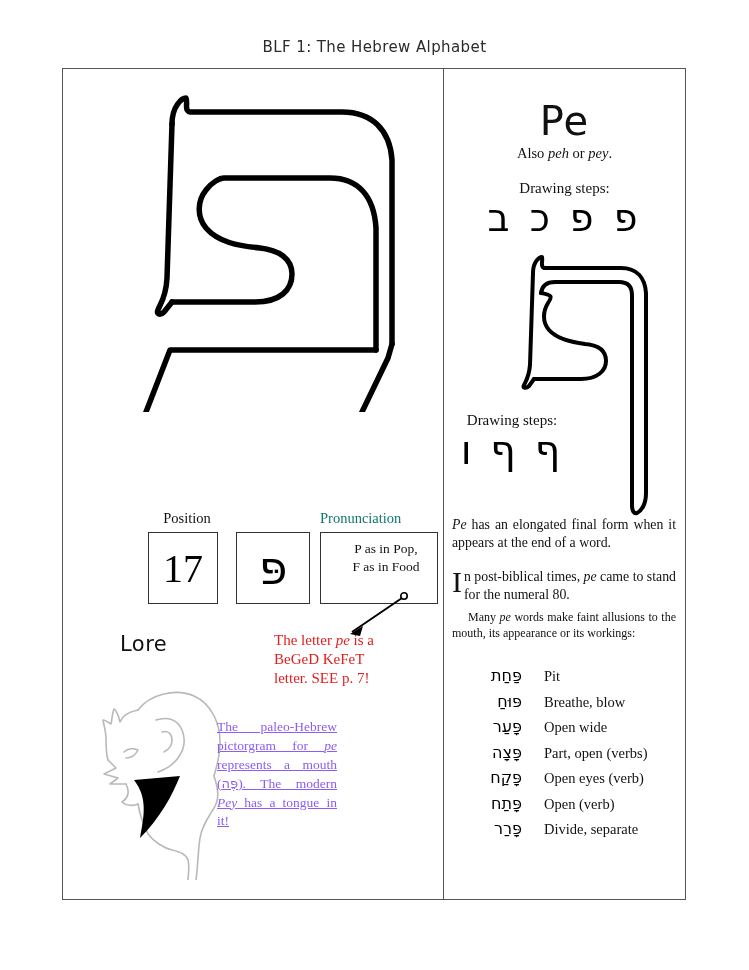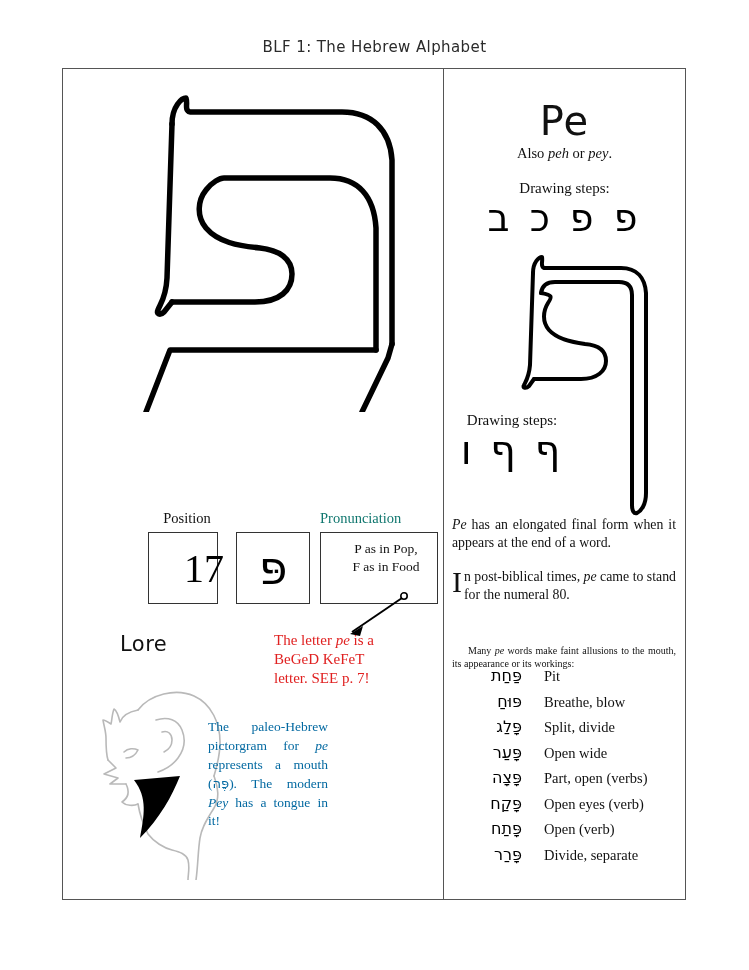--- a/index.html
+++ b/index.html
@@ -76,21 +76,21 @@
     font-size:14.5px;color:#0f766e;
   }
   .box{position:absolute;border:1.5px solid #333;background:#fff;box-sizing:border-box;}
   .box-position{left:148px;top:532px;width:70px;height:72px;}
   .box-glyph{left:236px;top:532px;width:74px;height:72px;}
   .box-pron{left:320px;top:532px;width:118px;height:72px;}
   .position-num{
     position:absolute;left:148px;top:532px;width:70px;height:72px;
     display:flex;align-items:center;justify-content:center;
     font-family:"Liberation Serif","DejaVu Serif",serif;
-    font-size:40px;color:#000;padding-left:21px;
+    font-size:40px;color:#000;
   }
   .glyph-solid{
     position:absolute;left:236px;top:532px;width:74px;height:72px;
     display:flex;align-items:center;justify-content:center;
     font-family:"DejaVu Sans","Liberation Sans",sans-serif;
     font-size:46px;color:#000;line-height:1;
   }
   .pron-text{
     position:absolute;left:320px;top:540px;width:118px;text-align:center;
     font-size:13.5px;line-height:1.32;color:#111;padding-left:7px;
@@ -105,44 +105,44 @@
   .callout-arrow{position:absolute;left:330px;top:592px;width:92px;height:48px;}
 
   
   .lore-title{
     position:absolute;left:120px;top:632px;width:120px;
     font-family:"DejaVu Sans","Liberation Sans",sans-serif;
     font-size:21px;color:#111;letter-spacing:.5px;
   }
   .head-art{position:absolute;left:92px;top:680px;width:140px;height:200px;}
   .lore-text{
-    position:absolute;left:208px;top:718px;width:120px;
-    font-size:13.5px;line-height:1.40;color:#0369a1;text-align:justify;
+    position:absolute;left:217px;top:718px;width:120px;
+    font-size:13.5px;line-height:1.40;color:#8b5cf6;text-align:justify;text-decoration:underline;
   }
   .lore-text i{font-style:italic;}
   .heb-inline{font-family:"DejaVu Sans","Liberation Sans",sans-serif;font-size:13px;}
 
   
   .rc-para{
     position:absolute;left:452px;top:516px;width:224px;
     font-size:13.8px;line-height:1.34;color:#111;text-align:justify;
   }
   .rc-para i{font-style:italic;}
   .rc-para2{
     position:absolute;left:452px;top:568px;width:224px;
     font-size:13.8px;line-height:1.34;color:#111;text-align:justify;
   }
   .rc-para2 i{font-style:italic;}
   .dropcap{
     float:left;font-size:30px;line-height:.82;padding:2px 2px 0 0;
     font-family:"Liberation Serif","DejaVu Serif",serif;
   }
   .rc-para3{
-    position:absolute;left:452px;top:644px;width:224px;
-    font-size:10px;line-height:1.34;color:#111;text-align:justify;text-indent:16px;
+    position:absolute;left:452px;top:609px;width:224px;
+    font-size:12px;line-height:1.34;color:#111;text-align:justify;text-indent:16px;
   }
   .rc-para3 i{font-style:italic;}
 
   
   .word-list{position:absolute;left:462px;top:666px;width:220px;}
   .word-row{display:flex;align-items:baseline;margin-bottom:4.5px;height:21px;}
   .word-heb{
     width:60px;text-align:right;direction:rtl;
     font-family:"DejaVu Sans","Liberation Sans",sans-serif;
     font-size:16px;color:#000;
@@ -238,24 +238,20 @@
 <div class="word-list">
     <div class="word-row">
       <div class="word-heb">פַּחַת</div>
       <div class="word-en">Pit</div>
     </div>
     <div class="word-row">
       <div class="word-heb">פּוּחַ</div>
       <div class="word-en">Breathe, blow</div>
     </div>
     <div class="word-row">
-      <div class="word-heb">פָּלַג</div>
-      <div class="word-en">Split, divide</div>
-    </div>
-    <div class="word-row">
       <div class="word-heb">פָּעַר</div>
       <div class="word-en">Open wide</div>
     </div>
     <div class="word-row">
       <div class="word-heb">פָּצָה</div>
       <div class="word-en">Part, open (verbs)</div>
     </div>
     <div class="word-row">
       <div class="word-heb">פָּקַח</div>
       <div class="word-en">Open eyes (verb)</div>

